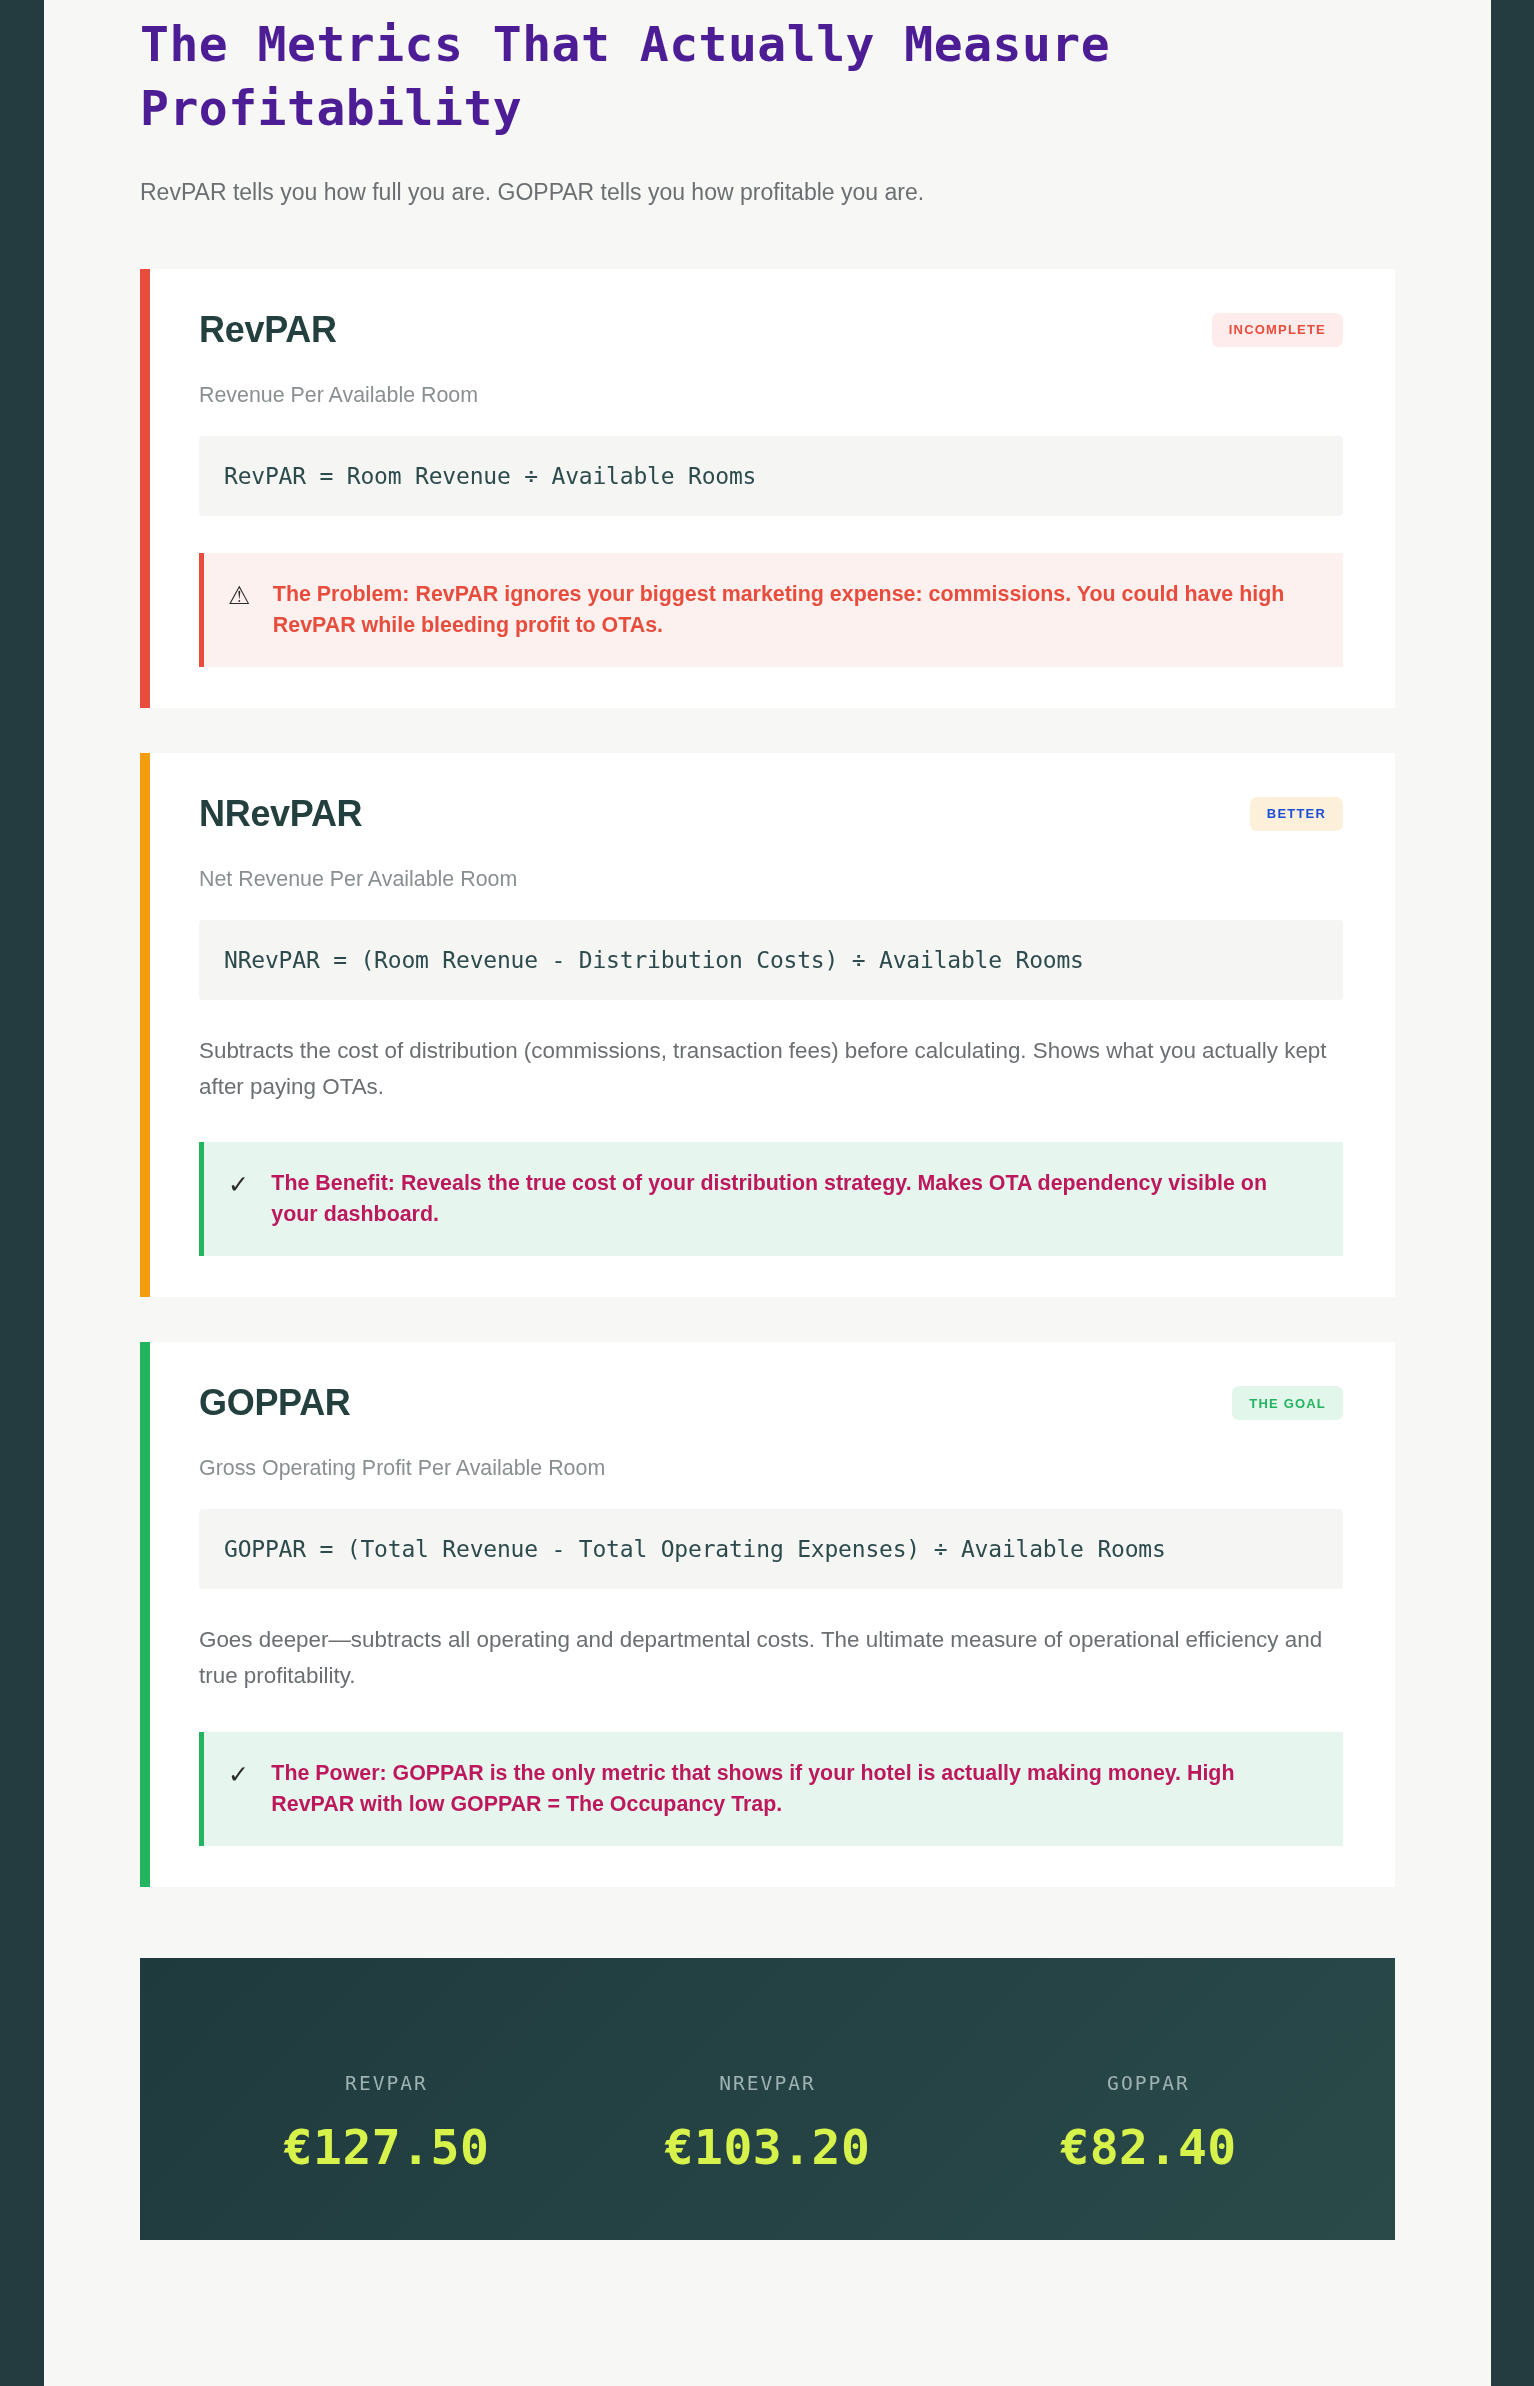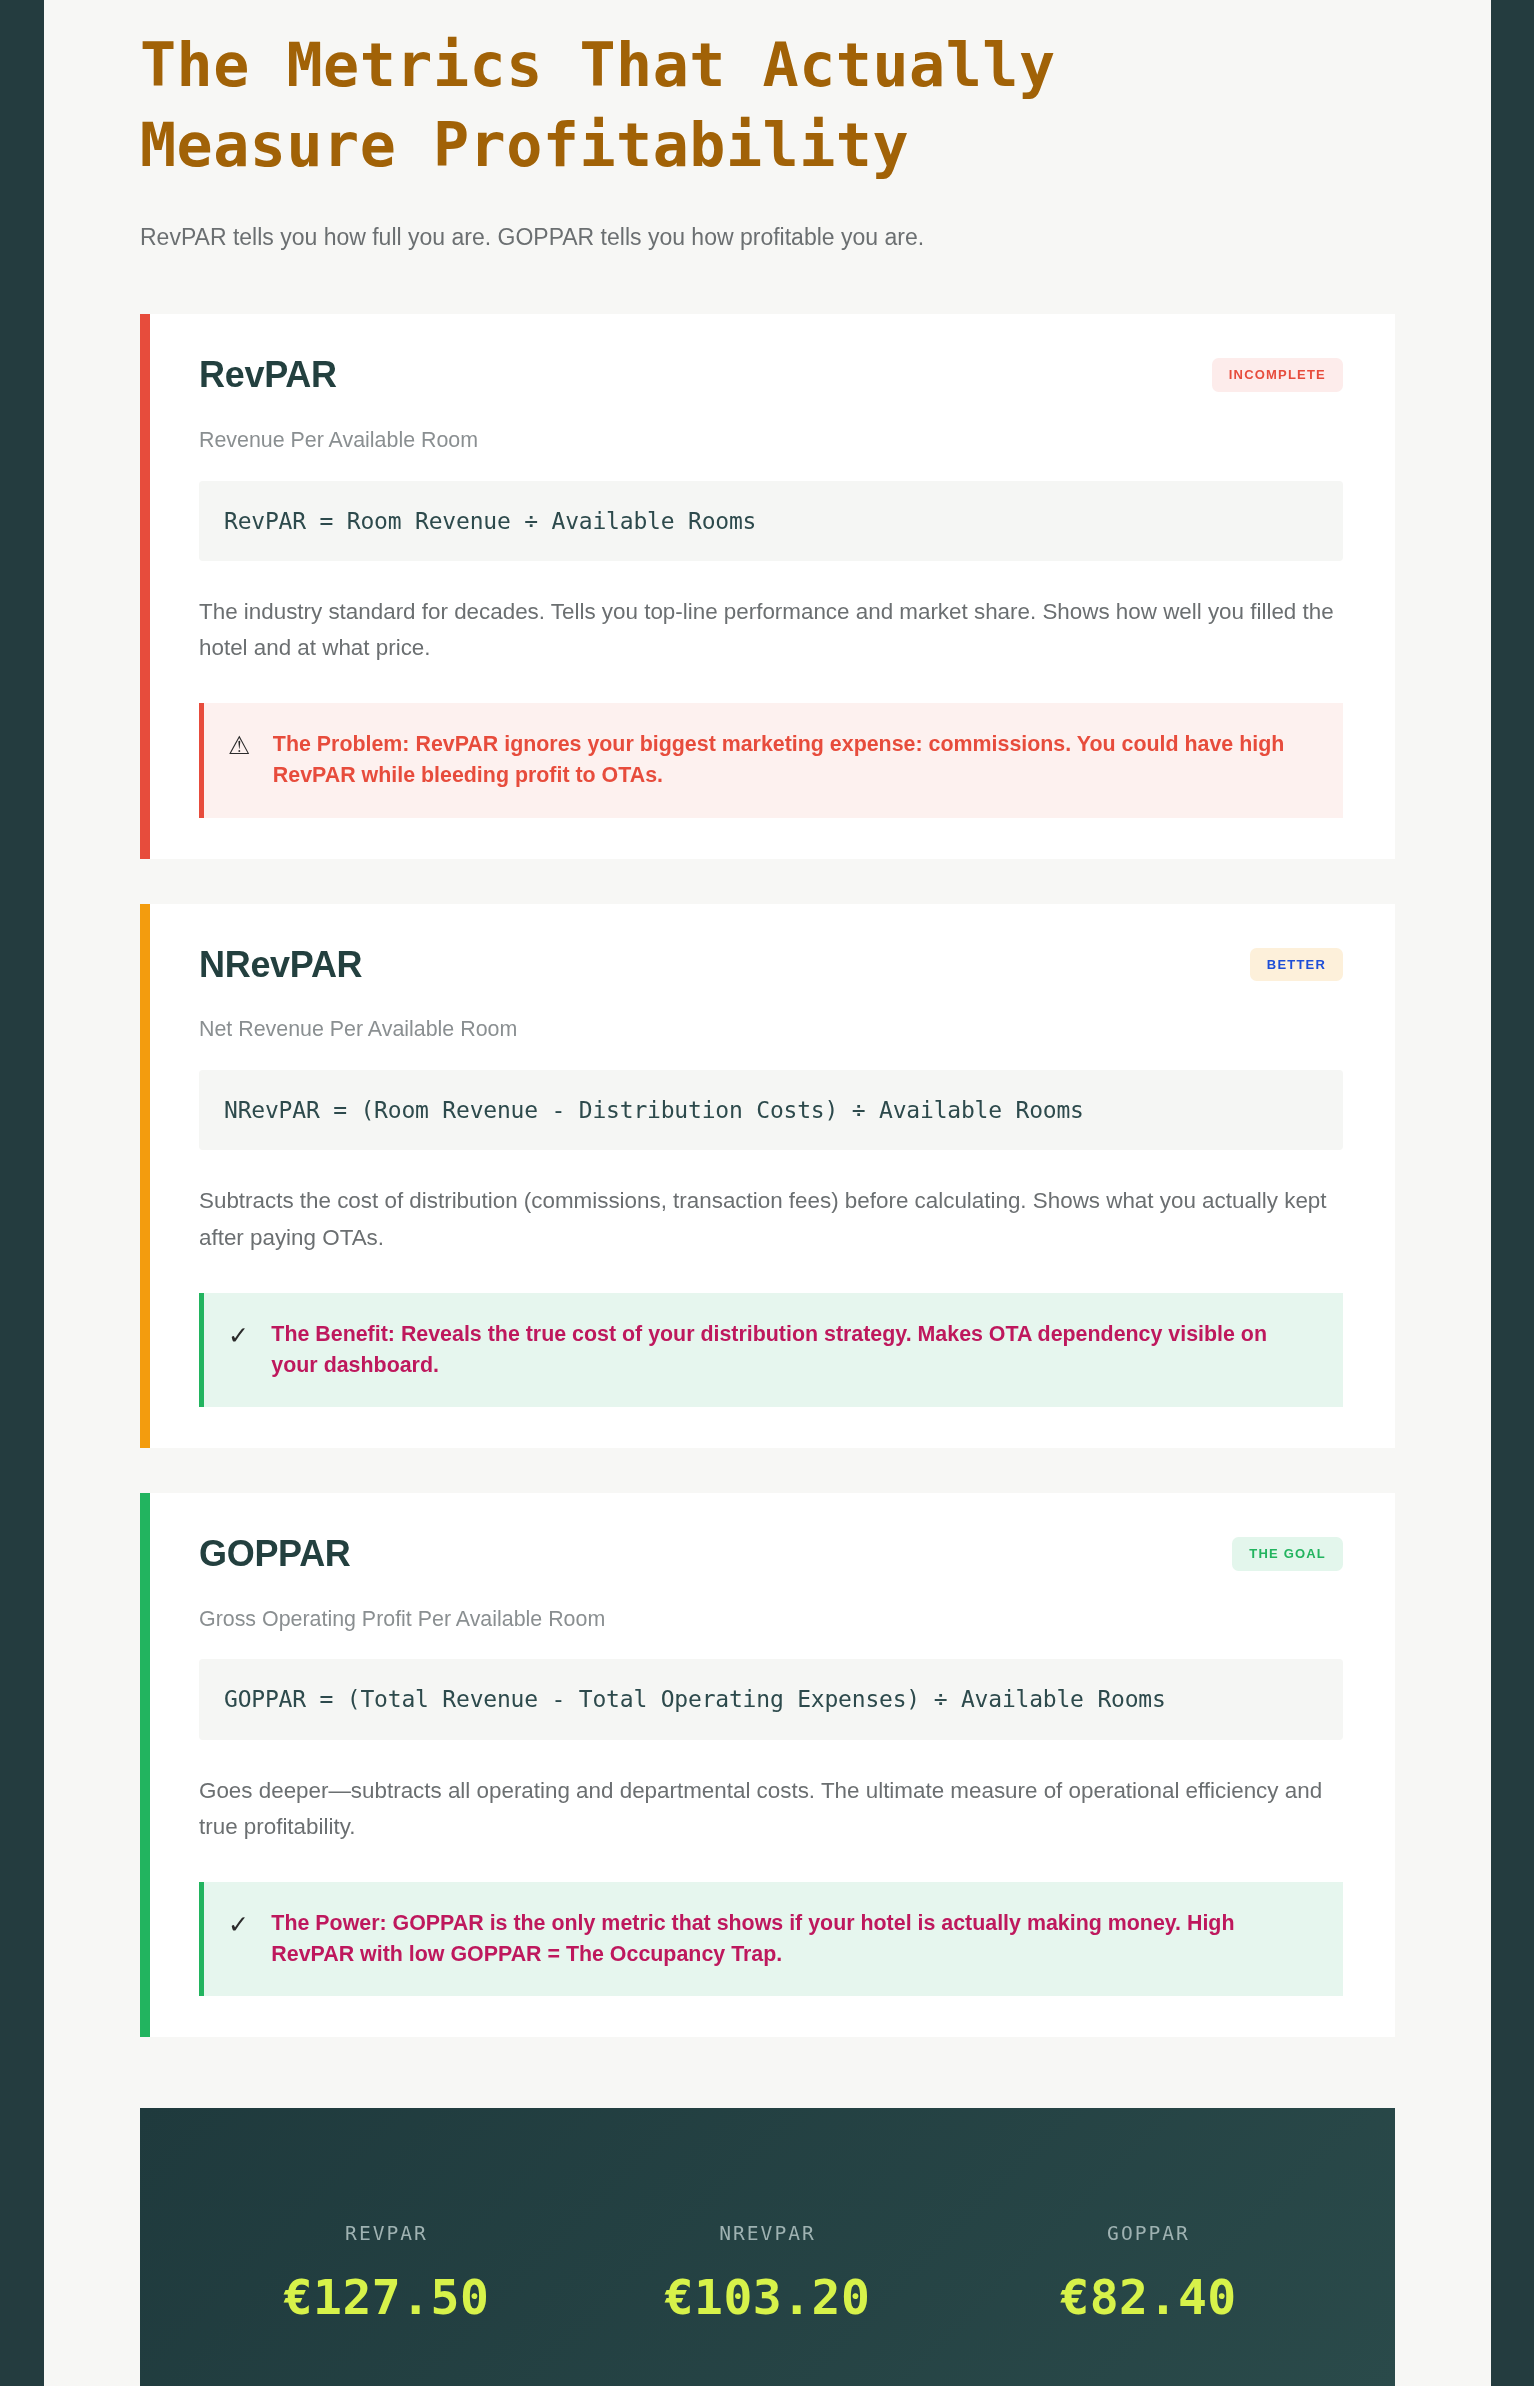--- a/index.html
+++ b/index.html
@@ -29,26 +29,26 @@
     background: #f7f7f5;
   }
 
   .content {
     padding: 0 96px 0 96px;
   }
 
   
   .page-title {
     font-family: "DejaVu Sans Mono", "Liberation Mono", monospace;
-    font-size: 60px;
+    font-size: 48px;
     line-height: 1.33;
     font-weight: 700;
     letter-spacing: 0.5px;
-    color: #a16207;
-    padding-top: 26px;
+    color: #4c1d95;
+    padding-top: 13px;
     max-width: 1044px;
   }
 
   .page-subtitle {
     font-size: 23px;
     line-height: 1.5;
     color: #6b6f71;
     margin-top: 34px;
   }
 
@@ -210,21 +210,20 @@
 
         <section class="metric-card accent-red">
           <div class="card-head">
             <div class="card-title">RevPAR</div>
             <span class="card-badge badge-red">INCOMPLETE</span>
           </div>
           <div class="card-fullname">Revenue Per Available Room</div>
           <div class="formula-box">
             <div class="formula-text">RevPAR = Room Revenue ÷ Available Rooms</div>
           </div>
-          <p class="card-desc">The industry standard for decades. Tells you top-line performance and market share. Shows how well you filled the hotel and at what price.</p>
           <div class="callout callout-warn">
             <span class="callout-icon">⚠</span>
             <span class="callout-text">The Problem: RevPAR ignores your biggest marketing expense: commissions. You could have high RevPAR while bleeding profit to OTAs.</span>
           </div>
         </section>
 
         <section class="metric-card accent-orange">
           <div class="card-head">
             <div class="card-title">NRevPAR</div>
             <span class="card-badge badge-orange">BETTER</span>

